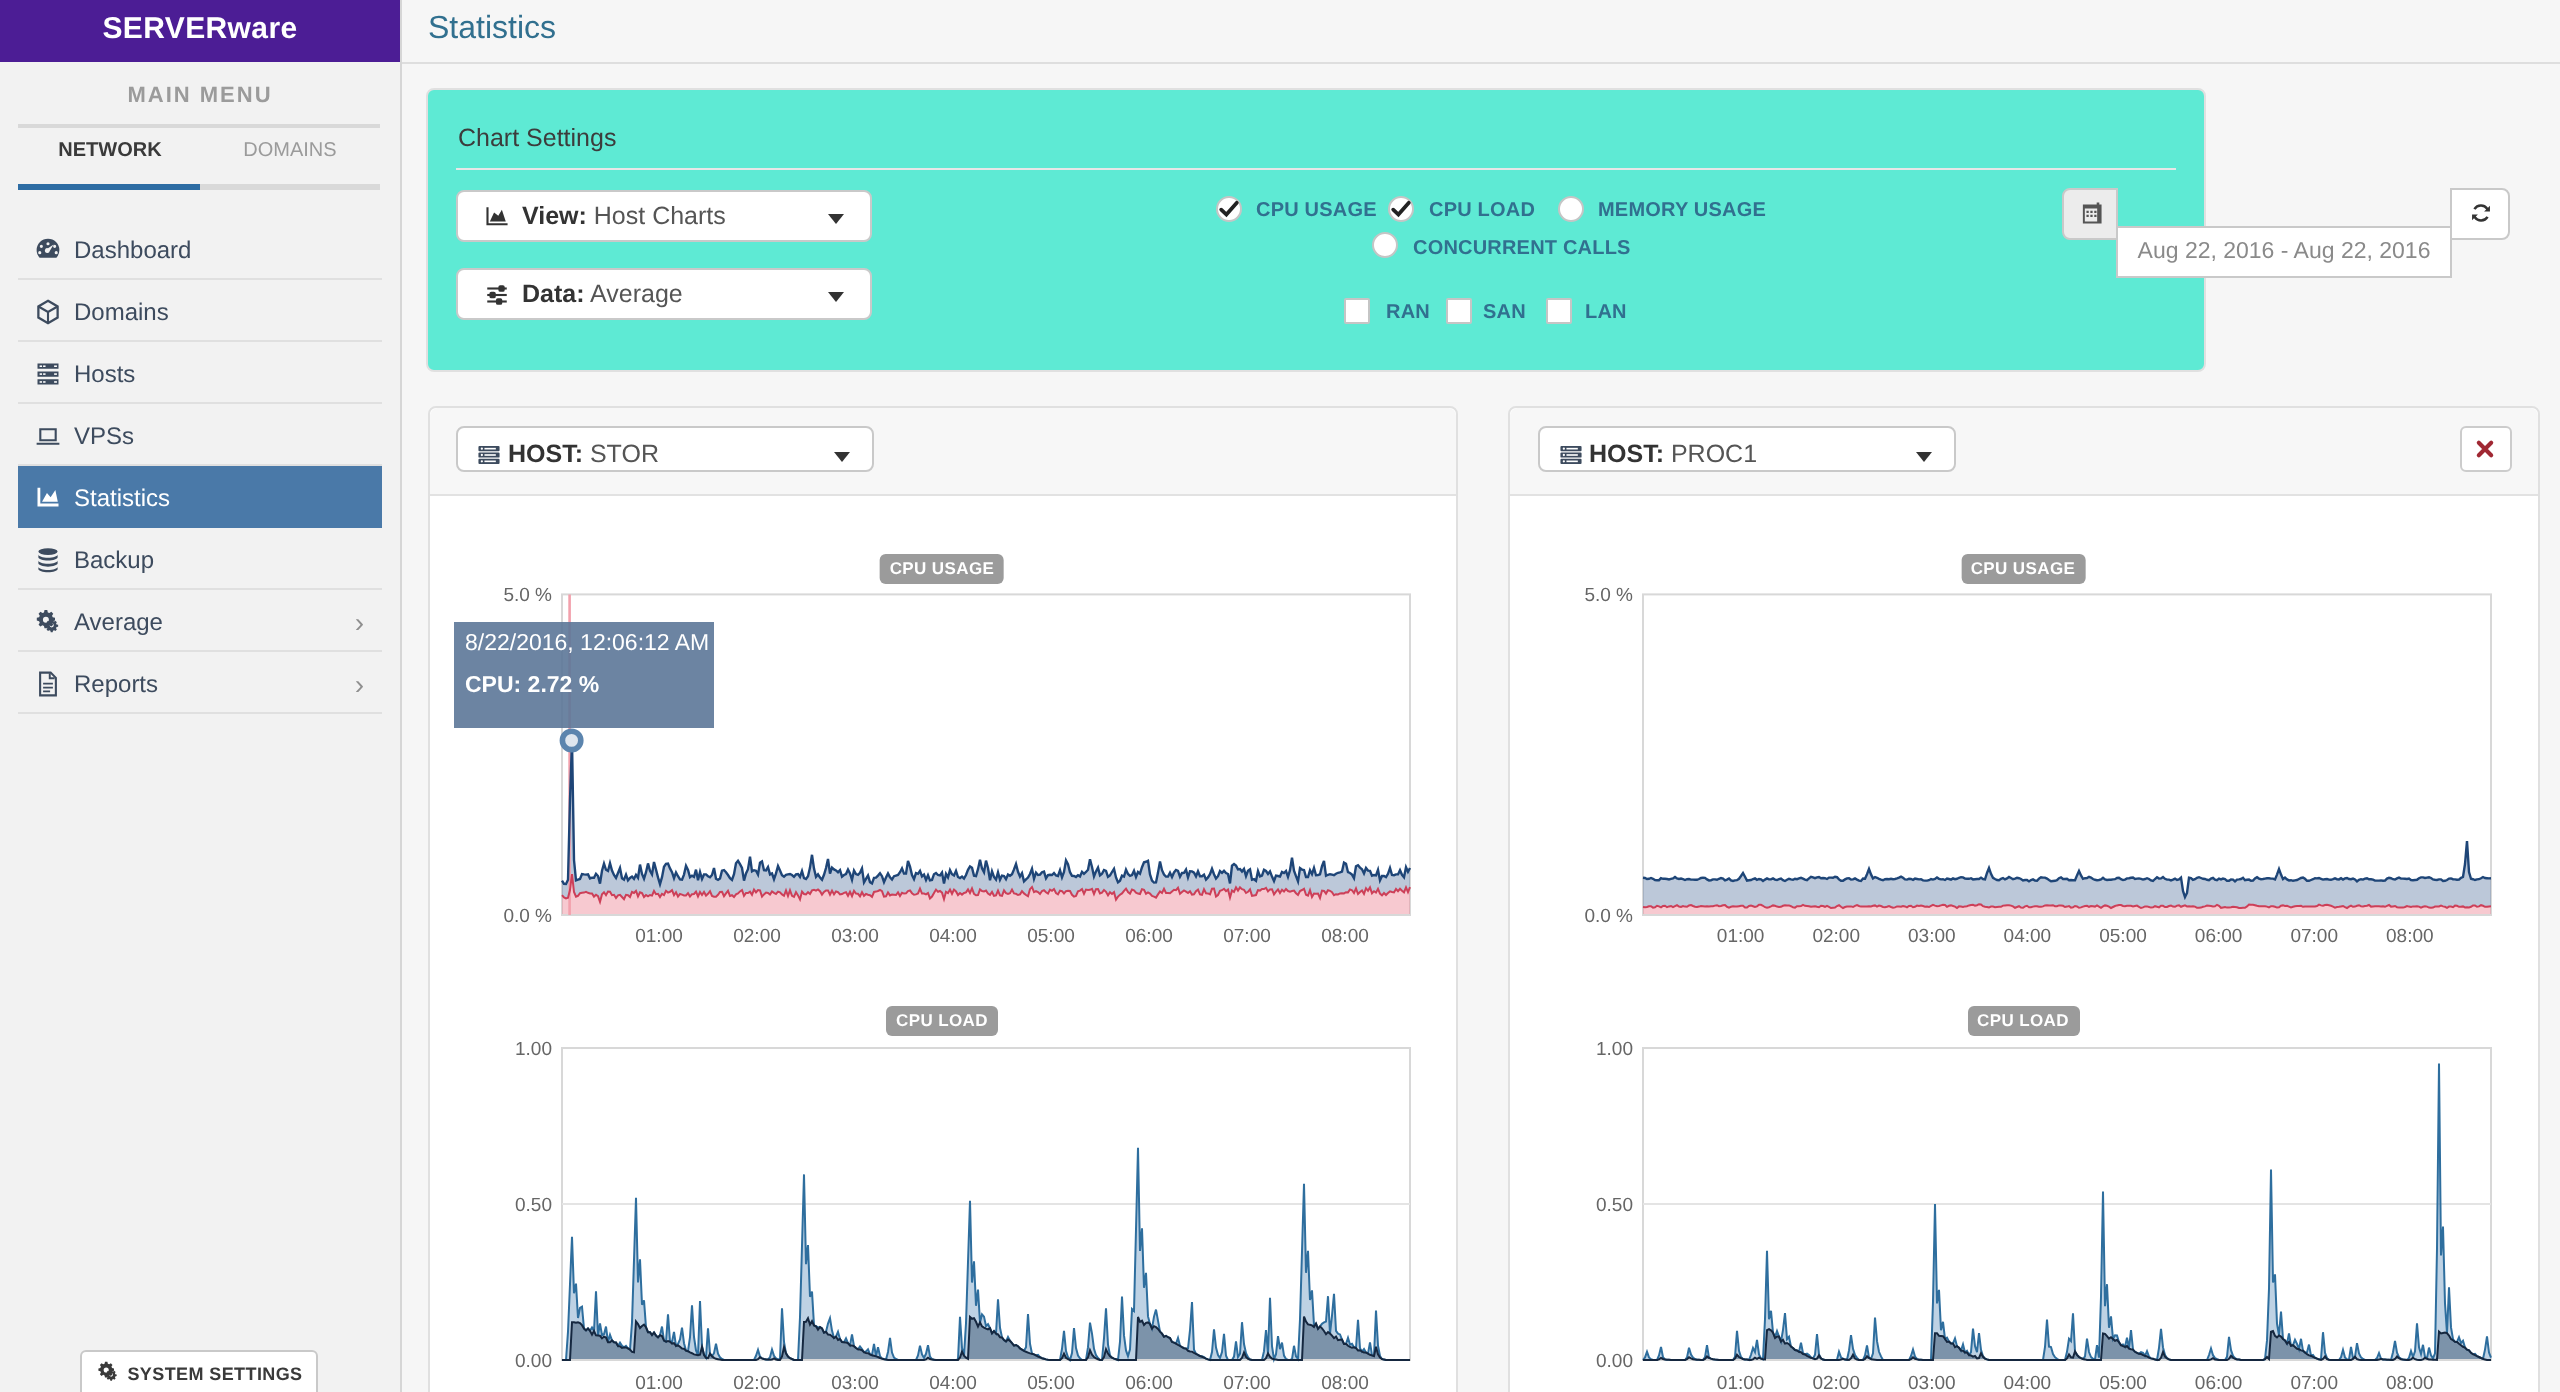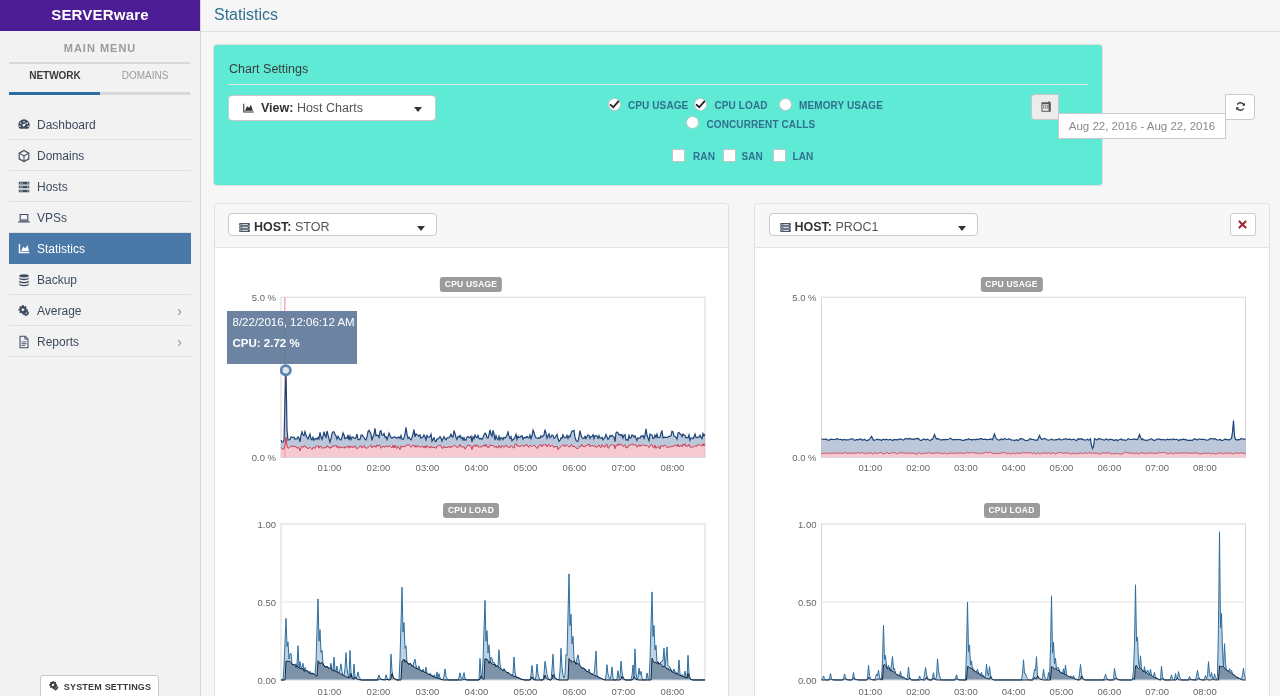--- a/index.html
+++ b/index.html
@@ -61,20 +61,36 @@
 <div id="settings">
   <div id="cs-title">Chart Settings</div>
   <div id="cs-sep"></div>
   <div class="dd" style="left:14px; top:49.5px; width:208px;">
       <span class="ic">
         <svg width="13" height="13" viewBox="0 0 16 16">
           <path d="M1.5 2v11h13v-1.2H2.8V2zM3.6 10.8l2.6-5.6 2.6 2 2.2-3.7 2.4 7.3z" fill="#333"></path>
         </svg>
       </span>
       <span class="lab"><b>View:</b> Host Charts</span>
+      <span class="caret"></span>
+    </div>
+  <div class="dd" style="left:14px; top:89px; width:208px;">
+      <span class="ic">
+        <svg width="13" height="13" viewBox="0 0 16 16">
+          <g stroke="#333" stroke-width="1.3" fill="#333">
+            <line x1="2" y1="4" x2="14" y2="4"></line>
+            <rect x="9.5" y="2.6" width="2.6" height="2.8" rx="0.5"></rect>
+            <line x1="2" y1="8" x2="14" y2="8"></line>
+            <rect x="4" y="6.6" width="2.6" height="2.8" rx="0.5"></rect>
+            <line x1="2" y1="12" x2="14" y2="12"></line>
+            <rect x="8" y="10.6" width="2.6" height="2.8" rx="0.5"></rect>
+          </g>
+        </svg>
+      </span>
+      <span class="lab"><b>Data:</b> Average</span>
       <span class="caret"></span>
     </div>
 
   <div class="radio" style="left:393.5px; top:52.5px;">
       <svg width="13" height="13" viewBox="0 0 16 16">
         <path d="M3.2 8.4 6.4 11.4 12.8 4.2" stroke="#222" stroke-width="2.3" fill="none" stroke-linecap="round"></path>
       </svg>
     </div>
   <div class="cklab" style="left:414px; top:55px;">CPU USAGE</div>
   <div class="radio" style="left:479.5px; top:52.5px;">

